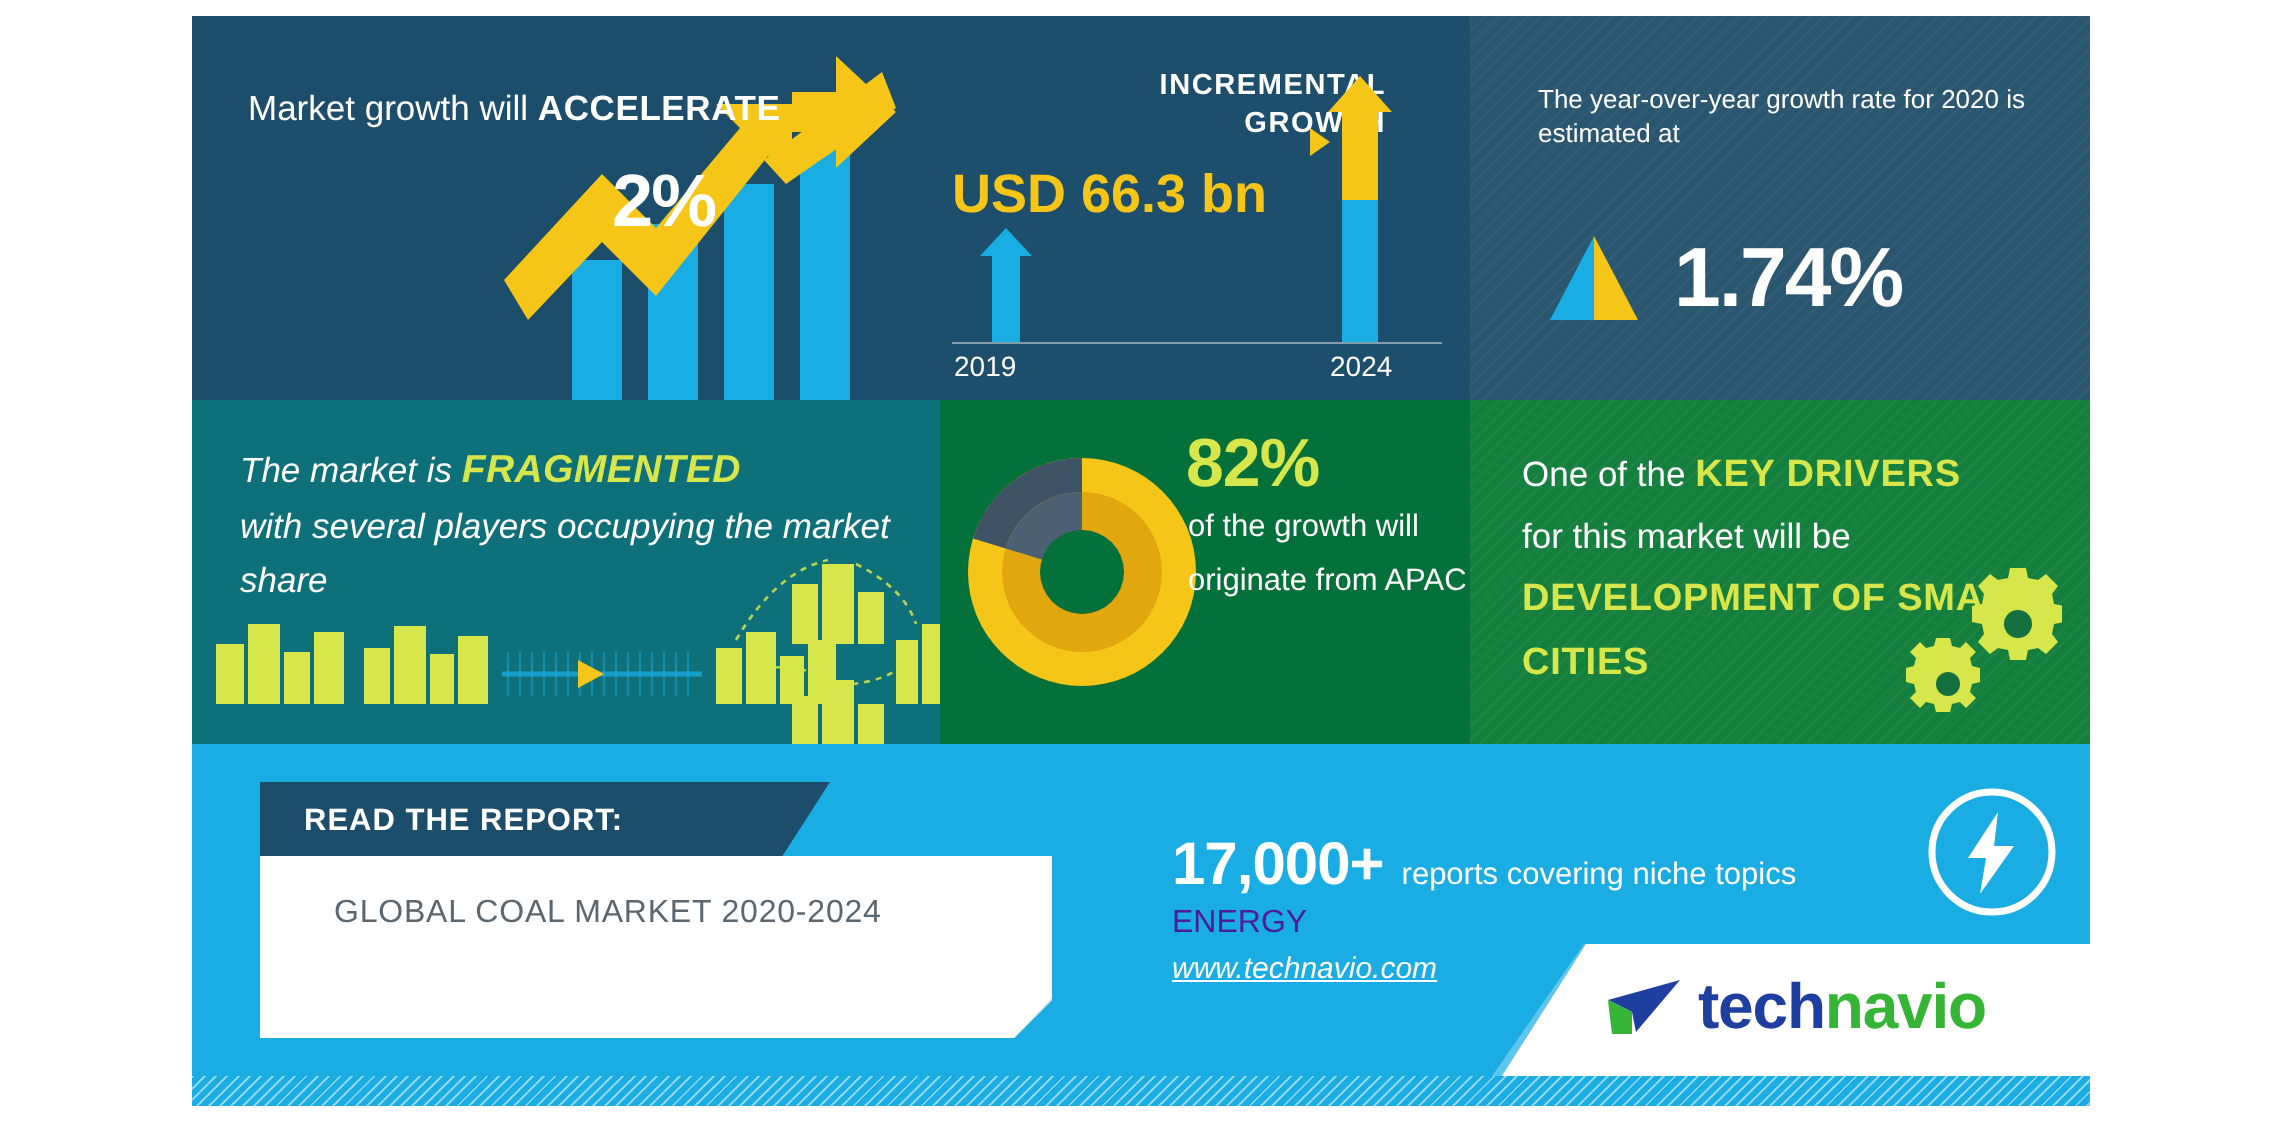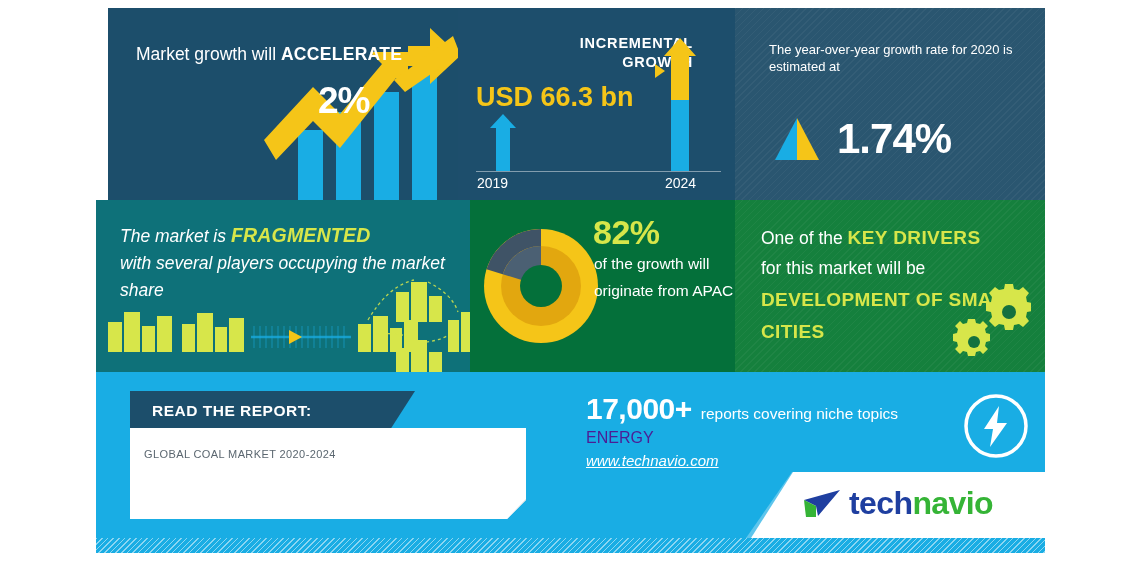--- a/index.html
+++ b/index.html
@@ -9,21 +9,21 @@
   
   .panel{position:absolute;overflow:hidden;}
   .stripes{position:absolute;inset:0;
     background-image:repeating-linear-gradient(135deg,
       rgba(255,255,255,.045) 0px,rgba(255,255,255,.045) 1px,
       rgba(255,255,255,0) 1px,rgba(255,255,255,0) 5px);
     pointer-events:none;}
   .txt{position:absolute;color:#ffffff;line-height:1.32;}
 
   
-  #p-cagr{left:96px;top:8px;width:362px;height:192px;background:#1c4e6b;margin-left:12px;}
+  #p-cagr{left:96px;top:8px;width:362px;height:192px;background:#1c4e6b;}
   #p-inc{left:458px;top:8px;width:277px;height:192px;background:#1d4e6c;}
   #p-yoy{left:735px;top:8px;width:310px;height:192px;background:#2a5670;}
 
   #cagr-text{left:28px;top:35px;width:310px;font-size:17.5px;}
   #cagr-text b{font-weight:bold;letter-spacing:.3px;}
   #cagr-pct{position:absolute;left:210px;top:72px;font-size:37px;font-weight:bold;color:#ffffff;letter-spacing:-1px;}
 
   #inc-title{left:20px;top:26px;width:215px;font-size:14.5px;font-weight:bold;letter-spacing:.8px;text-align:right;}
   #inc-tri{position:absolute;left:197px;top:56px;width:0;height:0;
     border-left:10px solid #f5c518;border-top:7px solid transparent;border-bottom:7px solid transparent;}
@@ -60,25 +60,25 @@
 
   #report-card{position:absolute;left:34px;top:19px;width:396px;height:128px;}
   #report-head{position:absolute;left:0;top:0;width:285px;height:42px;background:#1c4e6b;
     clip-path:polygon(0 0,285px 0,258px 42px,0 42px);}
   #report-head-label{position:absolute;left:22px;top:11px;font-size:15.5px;font-weight:bold;color:#ffffff;letter-spacing:.5px;}
   #report-body{position:absolute;left:0;top:37px;width:396px;height:91px;background:#ffffff;
     clip-path:polygon(0 0,396px 0,396px 72px,377px 91px,0 91px);}
   #report-fold{position:absolute;right:0;bottom:0;width:20px;height:20px;
     background:linear-gradient(225deg,#d6d6d6 0%,#f2f2f2 60%,#ffffff 100%);
     clip-path:polygon(100% 0,100% 100%,0 100%);}
-  #report-title{position:absolute;left:14px;top:20px;font-size:11px;color:#5b6770;letter-spacing:.4px;}
+  #report-title{position:absolute;left:37px;top:20px;font-size:16px;color:#5b6770;letter-spacing:.4px;}
 
   #stats{position:absolute;left:490px;top:20px;width:420px;}
   #stat-line1{display:flex;align-items:baseline;gap:9px;}
-  #stat-count{font-size:30px;font-weight:bold;color:#ffffff;letter-spacing:-.5px;}
+  #stat-count{font-size:30px;font-weight:bold;color:#ffffff;letter-spacing:-.5px;margin-top:24px;}
   #stat-desc{font-size:15.5px;color:#ffffff;}
   #stat-sector{font-size:16px;color:#4c1d95;margin-top:3px;}
   #stat-read{font-size:15px;color:#ffffff;margin-top:10px;}
   #stat-url{font-size:15px;color:#ffffff;font-style:italic;text-decoration:underline;margin-top:5px;display:inline-block;}
 
   #logo-plate{position:absolute;left:655px;top:100px;width:294px;height:66px;background:#ffffff;
     clip-path:polygon(42px 0,294px 0,294px 66px,0 66px);}
   #logo-plate-edge{position:absolute;left:650px;top:100px;width:60px;height:66px;
     background:rgba(255,255,255,.30);clip-path:polygon(46px 0,60px 0,14px 66px,0 66px);}
   #logo-wrap{position:absolute;left:706px;top:113px;display:flex;align-items:center;gap:7px;}

